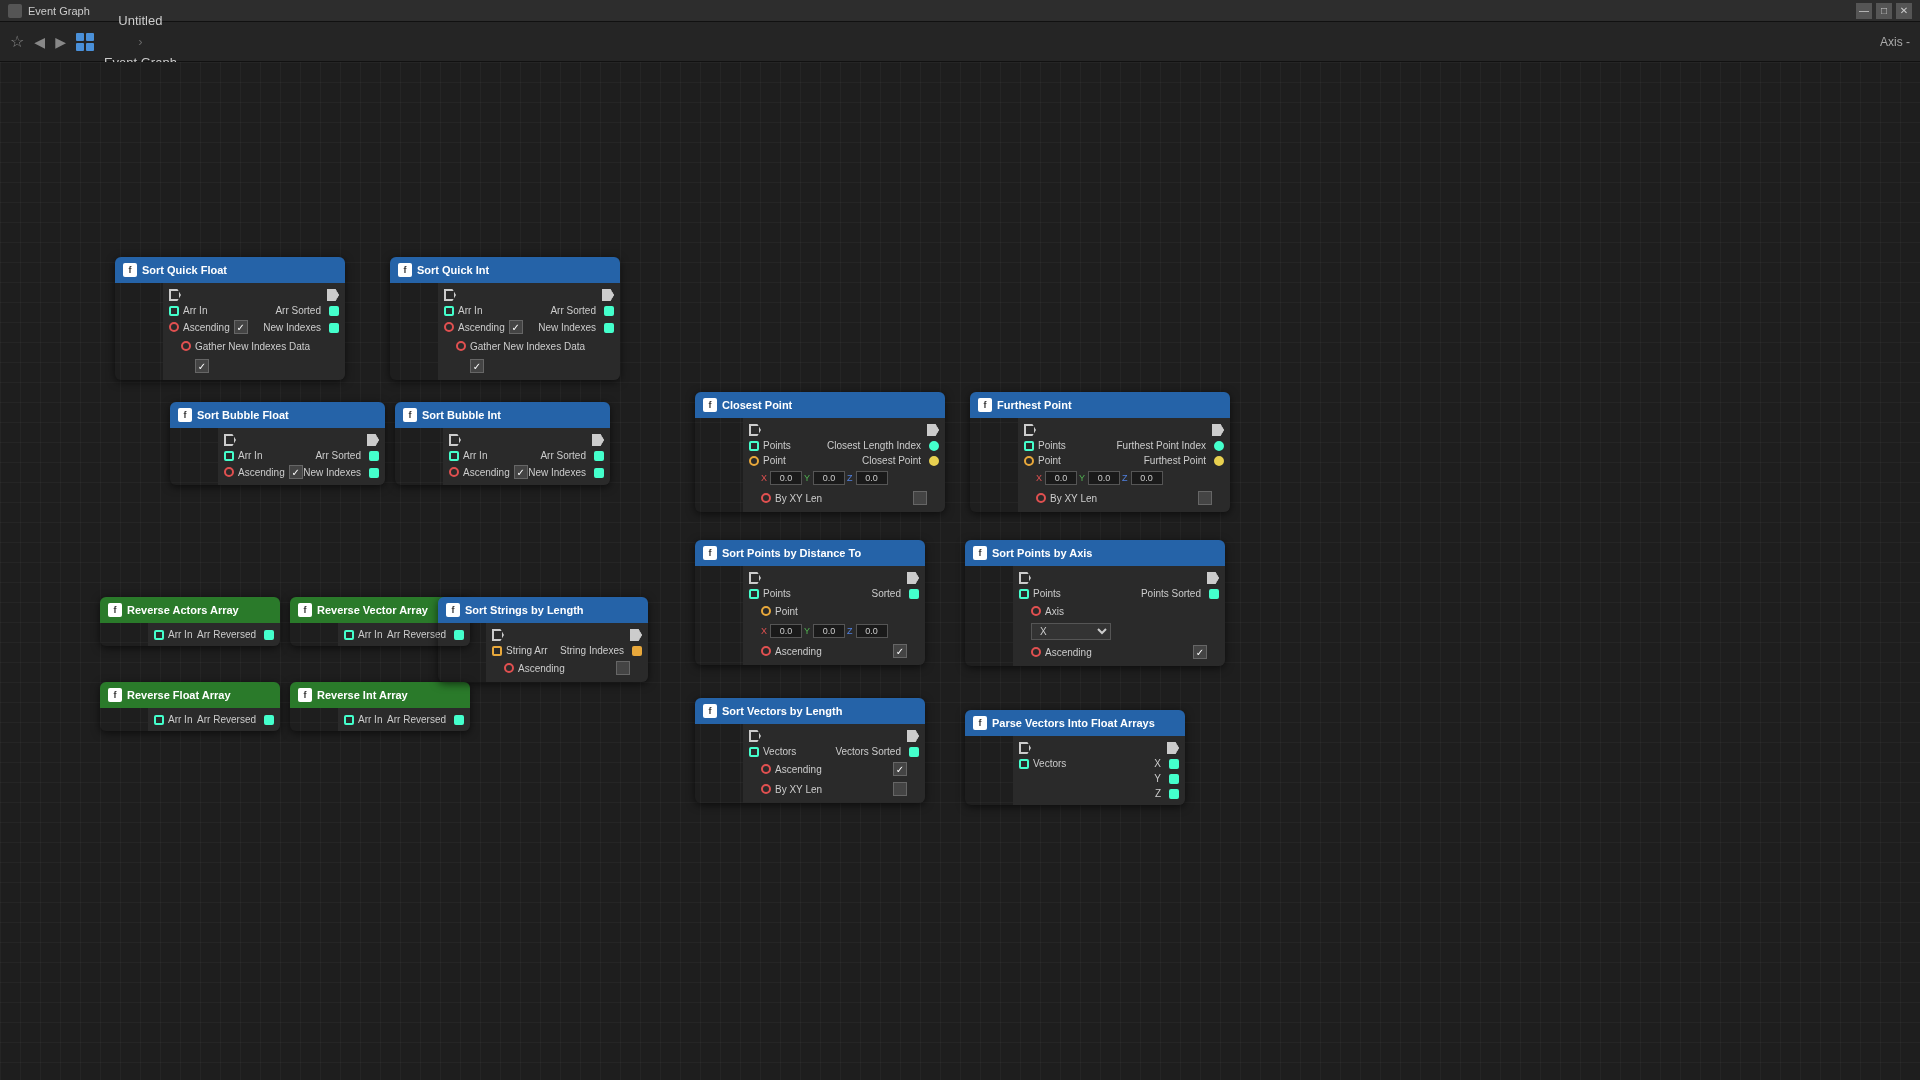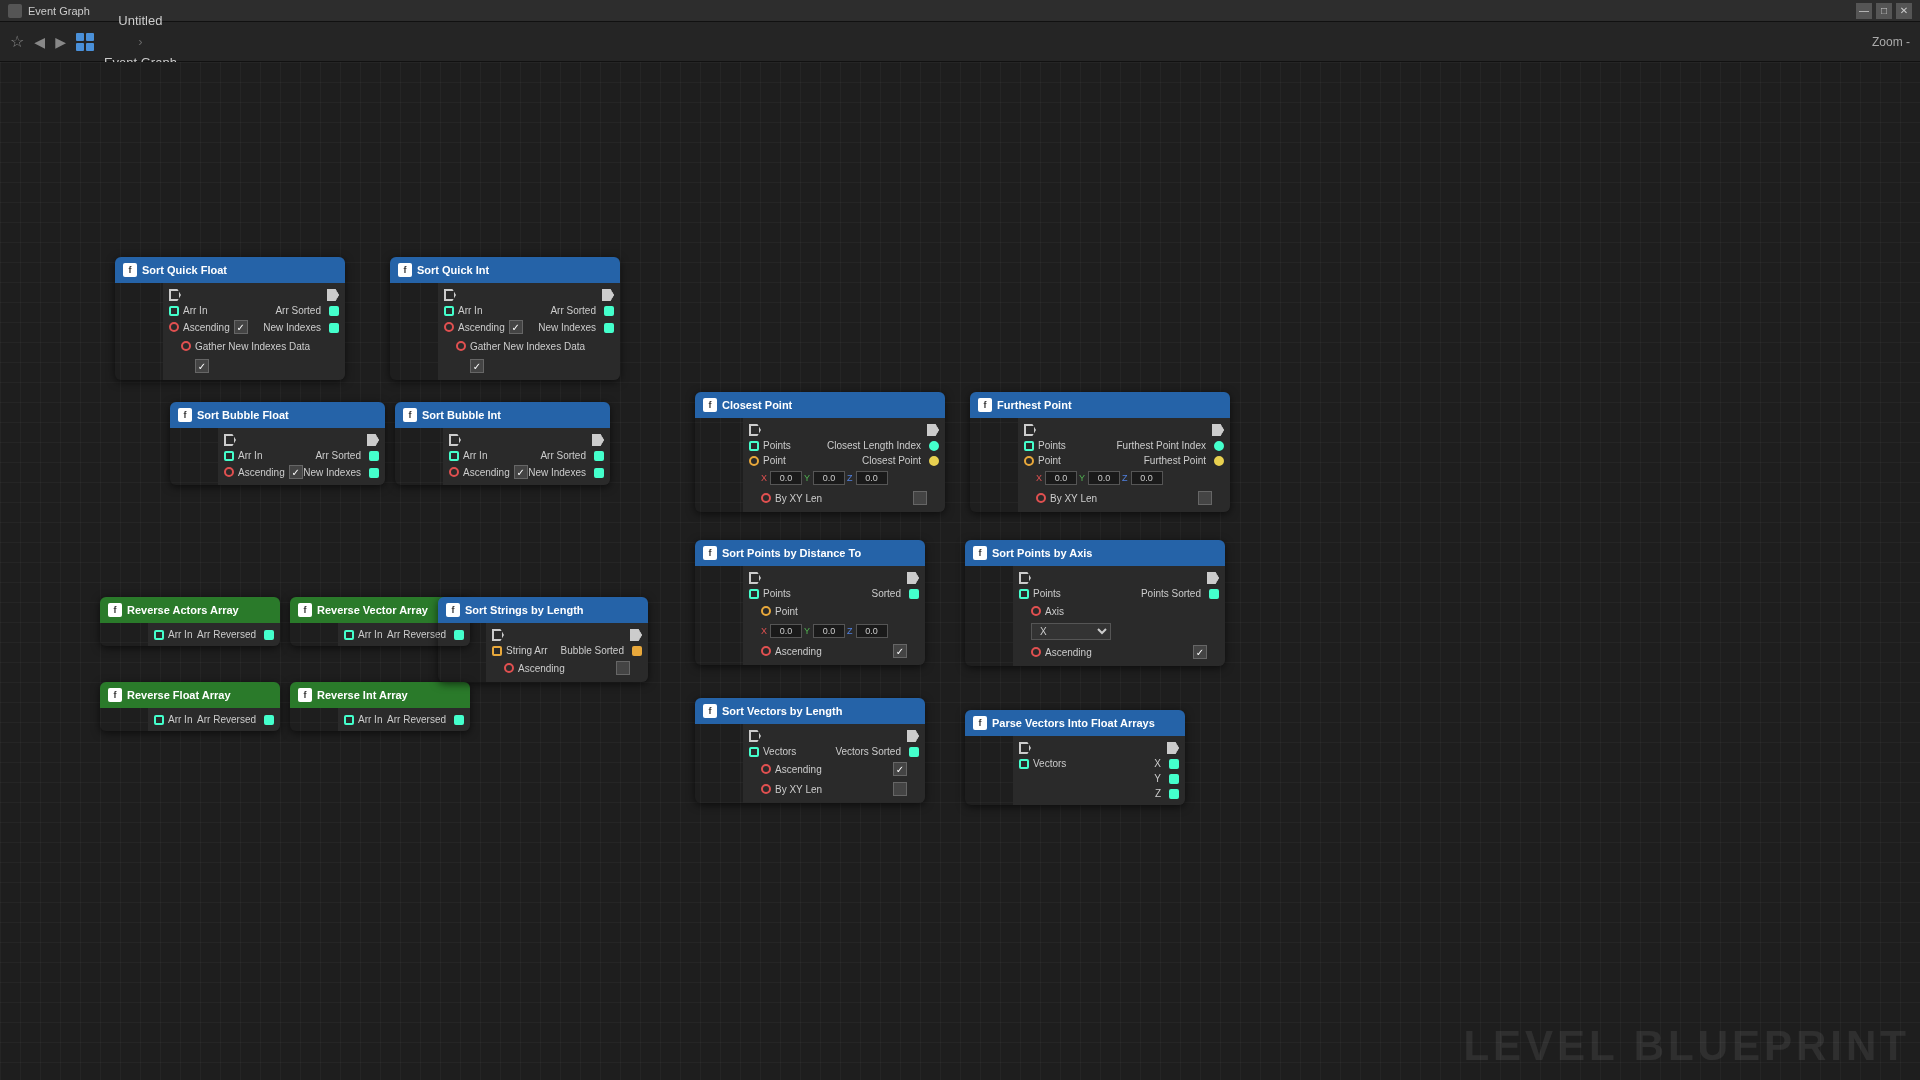--- a/index.html
+++ b/index.html
@@ -288,21 +288,21 @@
     <span></span>
       <span></span>
       <span></span>
       <span></span>
   </div>
   <div class="breadcrumb">
     <span>Untitled</span>
     <span class="breadcrumb-sep">›</span>
     <span>Event Graph</span>
   </div>
-  <span class="zoom-label">Zoom -</span>
+  <span class="zoom-label">Axis -</span>
 </div>
 
 <div class="canvas">
 
   <div class="bp-node" style="left:115px; top:195px; width:230px;">
     <div class="bp-node-header header-blue">
       <div class="func-icon">f</div>
       <span>Sort Quick Float</span>
     </div>
     <div class="bp-node-body">
@@ -539,21 +539,21 @@
       <div class="node-row-pair">
         <div class="exec-pin"></div>
         <div class="exec-pin connected" style="margin-left:auto;"></div>
       </div>
       <div class="node-row-pair">
         <div class="pin-group-left">
           <div class="data-pin array-pin" style="color:#e8a83b; border-color:#e8a83b;"></div>
           <span class="pin-label">String Arr</span>
         </div>
         <div class="pin-group-right">
-          <span class="pin-label right">Bubble Sorted</span>
+          <span class="pin-label right">String Indexes</span>
           <div class="data-pin array-pin connected" style="color:#e8a83b; border-color:#e8a83b;"></div>
         </div>
       </div>
       <div class="bp-node-row">
         <div class="data-pin" style="color:#e05050; border-color:#e05050;"></div>
         <span class="pin-label">Ascending</span>
         <div class="pin-checkbox"></div>
       </div>
     </div>
   </div>
@@ -798,15 +798,14 @@
       <div class="node-row-pair">
         <div style="flex:1;"></div>
         <div class="pin-group-right">
           <span class="pin-label right">Z</span>
           <div class="data-pin array-pin connected" style="color:#4fc; border-color:#4fc;"></div>
         </div>
       </div>
     </div>
   </div>
 
-  <div class="watermark">LEVEL BLUEPRINT</div>
 
 </div>
 
 </body></html>

